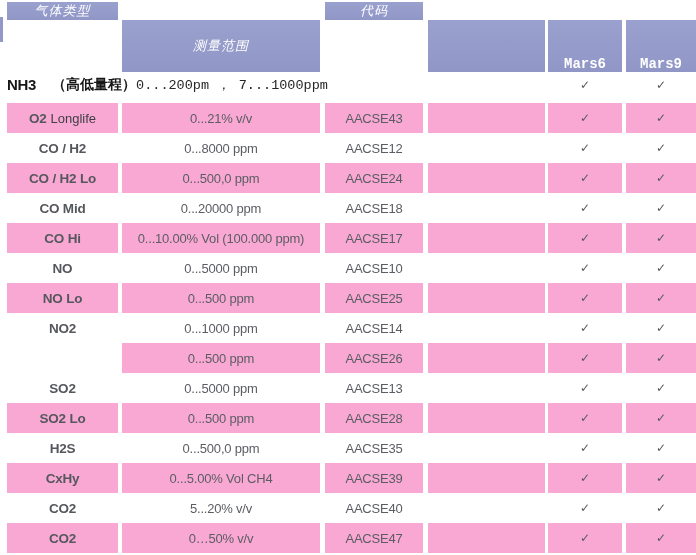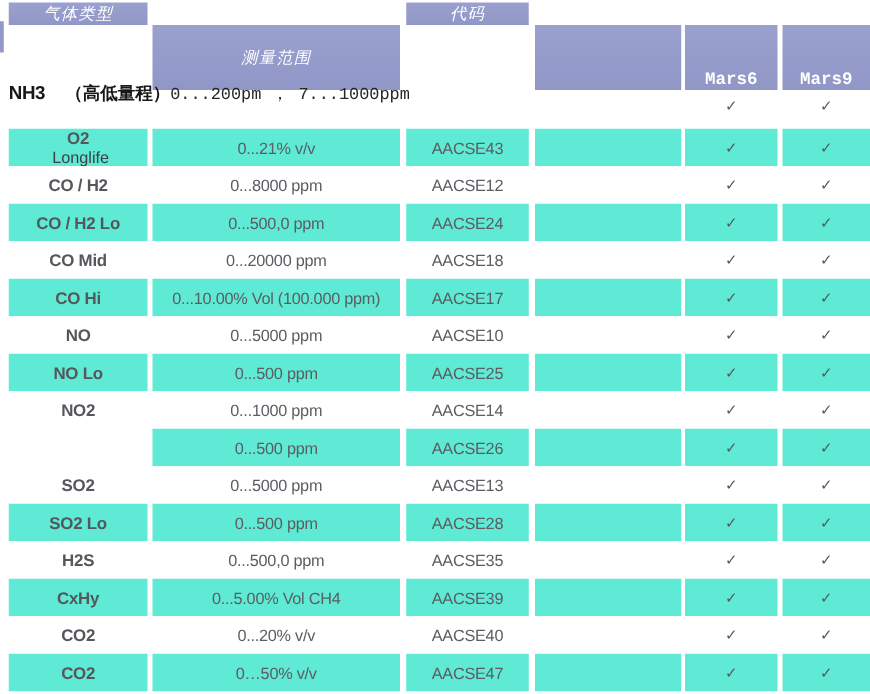--- a/index.html
+++ b/index.html
@@ -42,21 +42,21 @@
     font-family: Liberation Mono, monospace;
     font-weight: bold;
     font-size: 14px;
     margin-top: 36px;
   }
 
   
   .special-row { height: 37px; background: #ffffff; }
   .special-text {
     grid-column: 2 / span 7;
-    display: flex; align-items: flex-start;
+    display: flex; align-items: center;
     white-space: nowrap;
     color: #1f1f1f;
   }
   .special-gas {
     font-weight: bold;
     font-size: 15px;
     letter-spacing: -0.3px;
     color: #171717;
   }
   .special-cn {
@@ -68,21 +68,21 @@
   }
   .special-range {
     font-family: "Liberation Mono", monospace;
     font-size: 13.5px;
     color: #262626;
   }
 
   
   .row { height: 30px; background: #ffffff; }
   .row .cell { background: #ffffff; }
-  .row.shaded .cell { background: #5eead4; flex-direction: column; }
+  .row.shaded .cell { background: #f9a8d4; }
 
   .gas-text {
     font-weight: bold;
     font-size: 13.5px;
     letter-spacing: -0.2px;
     color: #55575c;
     white-space: nowrap;
   }
   .gas-suffix {
     font-family: Liberation Sans, sans-serif;
@@ -411,21 +411,21 @@
       <span class="check">✓</span>
     </div>
   </div>
 
   <div class="grid row">
     <div class="cell c1">
       <span class="gas-text">CO2</span>
 
     </div>
     <div class="cell c2">
-      <span class="range-text">0...20% v/v</span>
+      <span class="range-text">5...20% v/v</span>
     </div>
     <div class="cell c3">
       <span class="code-text">AACSE40</span>
     </div>
     <div class="cell c4"></div>
     <div class="cell c5">
       <span class="check">✓</span>
     </div>
     <div class="cell c6">
       <span class="check">✓</span>

